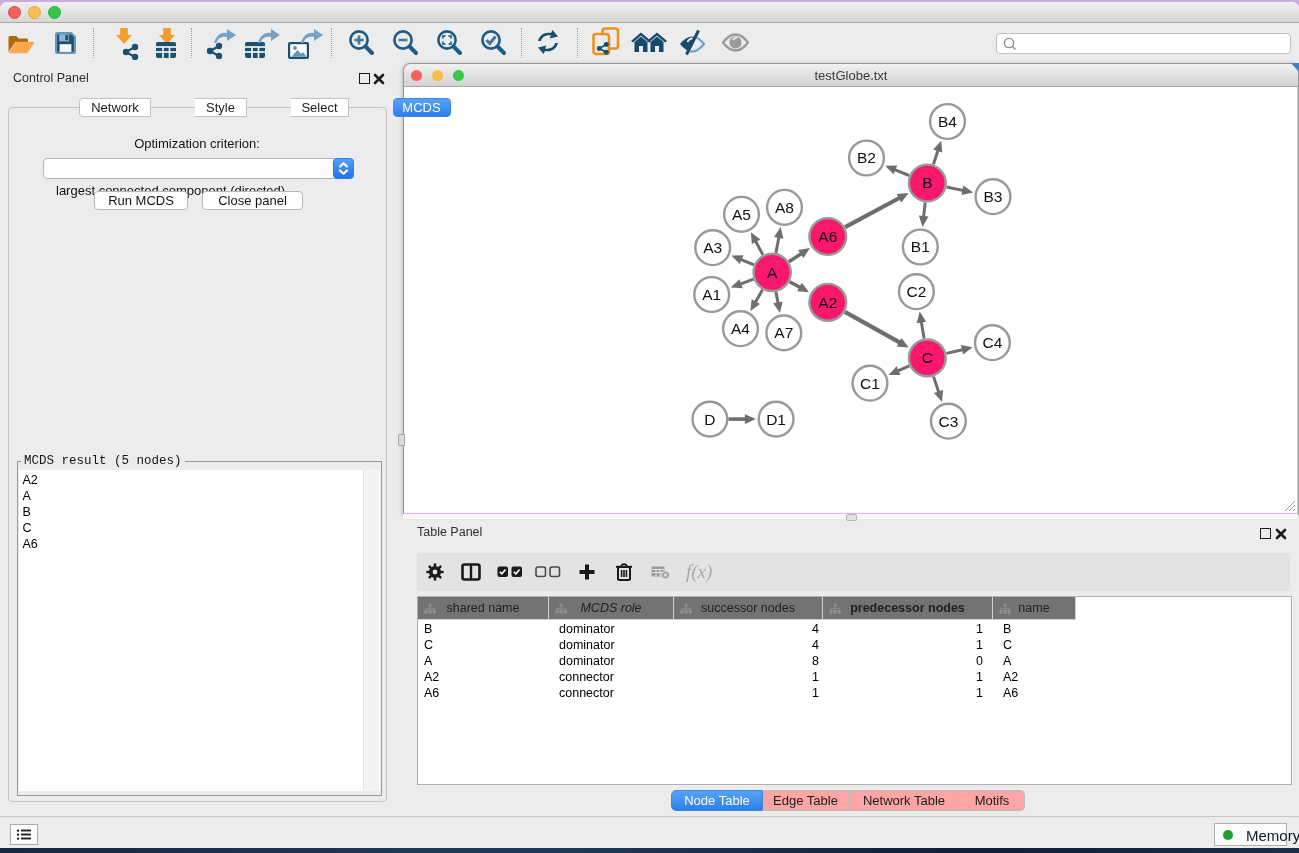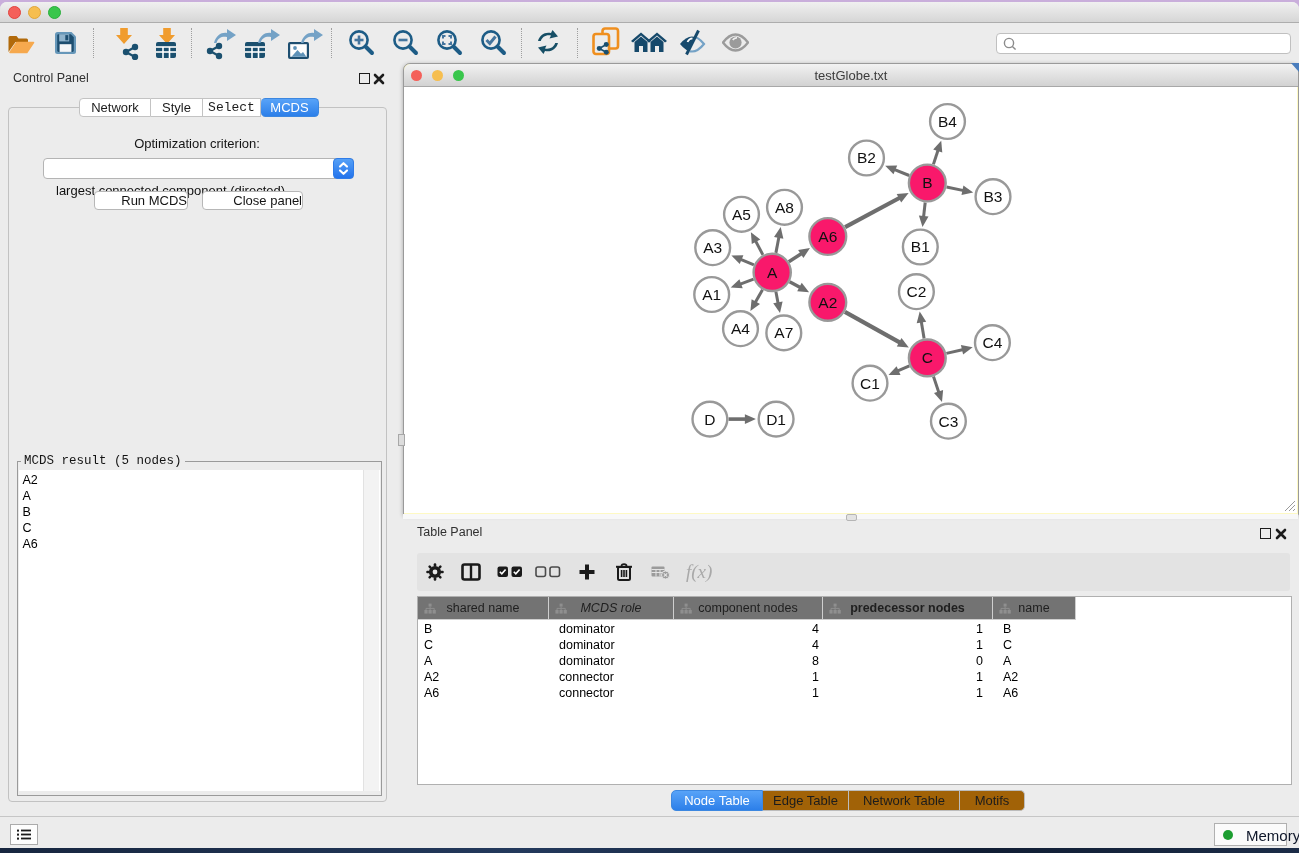--- a/index.html
+++ b/index.html
@@ -20,43 +20,43 @@
  font-size:13px;color:#1c1c1c;text-align:center;}
 .tab.first{border-left:1px solid #c3c3c3;border-radius:4px 0 0 4px;}
 .tab.sel{background:linear-gradient(#58a3f8,#2c7fe9);color:#fff;border-color:#3c87e0;border-radius:4.5px;}
 #cp-pane{left:8px;top:107px;width:377px;height:693px;border:1px solid #c2c2c2;border-radius:4px;background:#ececec;}
 #optlabel{left:9px;top:136px;width:376px;text-align:center;font-size:13px;color:#141414;}
 #dropdown{left:43px;top:158px;width:309px;height:19px;background:#fff;border:1px solid #b4b4b4;border-radius:4px;}
 #dropdown span{position:absolute;left:12px;top:2.5px;font-size:13px;color:#111;margin-top:21px;}
 #ddbtn{right:-1px;top:-1px;width:19px;height:19px;border-radius:4px;
  background:linear-gradient(#55a0f6,#2373ec);border:1px solid #2f7ce8;}
 .btn{position:absolute;height:17px;background:#fff;border:1px solid #b7b7b7;border-radius:4px;
- font-size:13px;color:#141414;text-align:right;line-height:17px;}
+ font-size:13px;color:#141414;text-align:center;line-height:17px;}
 #groupbox{left:17px;top:461px;width:363px;height:333px;border:1px solid #9a9a9a;}
 #legend{left:3px;top:-8px;background:#ececec;padding:0 3px;font-size:12.5px;color:#141414;font-family:Liberation Mono, monospace;}
 #listbox{left:0.5px;top:8px;width:361px;height:321px;background:#fff;}
 #listbox .li{position:absolute;left:4px;font-size:12.5px;color:#000;}
 #scrolltrack{right:1px;top:0;width:15px;height:321px;background:#f3f3f3;border-left:1px solid #e2e2e2;}
-#gwin{left:403px;top:63px;width:894px;height:450px;background:#fef9c3;border:1px solid #9a9a9a;
+#gwin{left:403px;top:63px;width:894px;height:450px;background:#f0abfc;border:1px solid #9a9a9a;
  border-radius:7px 7px 0 0;box-shadow:0 1px 4px rgba(0,0,0,.3);}
 #gtitle{left:0;top:0;width:100%;height:22px;border-radius:7px 7px 0 0;
  background:linear-gradient(#f2f2f2,#d2d2d2);border-bottom:1px solid #a8a8a8;}
 .tl2{position:absolute;top:5.5px;width:11px;height:11px;border-radius:50%;}
 #gtitletext{width:100%;text-align:center;top:4px;font-size:13px;color:#3c3c3c;}
 #gcanvas{left:0;top:23px;width:893px;height:426px;background:#fff;}
 #tp-title{left:417px;top:525px;font-size:12.5px;color:#303030;}
 #tp-toolbar{left:417px;top:553px;width:873px;height:38px;background:#e3e3e3;border-radius:3px;}
 #tbl{left:417px;top:596px;width:873px;height:187px;background:#fff;border:1px solid #b0b0b0;}
 #thead{left:0;top:0;height:22px;width:658px;background:#f1f1f1;border-bottom:1px solid #cfcfcf;}
 .th{position:absolute;top:0;height:22px;border-right:1px solid #cfcfcf;background:#737373;}
 .th span{position:absolute;top:4px;width:100%;text-align:center;font-size:12.5px;color:#1f1f1f;}
 .trow{position:absolute;font-size:12.5px;color:#000;height:16px;}
 .cell{position:absolute;top:0;}
 #btabs{left:671px;top:790px;}
-.btab{height:19px;line-height:19px;background:#a16207;border:1px solid #bcbcbc;border-left:none;
+.btab{height:19px;line-height:19px;background:#fca5a5;border:1px solid #bcbcbc;border-left:none;
  font-size:13px;color:#1c1c1c;text-align:center;}
 #statusbar{left:0;top:816px;width:1299px;height:32px;background:#ececec;border-top:1px solid #c6c6c6;}
 #listbtn{left:10px;top:824px;width:26px;height:19px;background:#fdfdfd;border:1px solid #ababab;}
 #membtn{left:1214px;top:823px;width:71px;height:21px;background:#fbfbfb;border:1px solid #b0b0b0;}
 #memdot{left:8px;top:5.5px;width:10px;height:10px;border-radius:50%;background:#1d9e31;}
 #memtext{left:31px;top:3px;font-size:15px;color:#0f172a;}
 #bottomstrip{left:0;top:848px;width:1299px;height:5px;
  background:linear-gradient(90deg,#17263f,#23395c 40%,#101d33 75%,#1b2c47);}
 </style></head>
 <body>
@@ -227,24 +227,24 @@
       <circle cx="8" cy="8" r="4.6" fill="none" stroke="#8b8b8b" stroke-width="1.4"></circle>
       <line x1="11.4" y1="11.4" x2="14.6" y2="14.6" stroke="#8b8b8b" stroke-width="1.4"></line>
     </svg>
   </div>
 <div id="cp-title" class="abs">Control Panel</div>
 <div class="winbtn-sq abs" style="left:359px;top:73px;"></div>
 <svg class="abs" style="left:372px;top:72px" width="14" height="14" viewBox="0 0 14 14">
     <path d="M3 3 L11 11 M11 3 L3 11" stroke="#1c1c1c" stroke-width="2.6" stroke-linecap="round"></path>
   </svg>
 <div id="cp-pane" class="abs"></div>
-<div class="tabs abs" style="left:79px;top:98px;">
+<div class="tabs abs" style="left:79px;top:98px;gap:44px;">
   <div class="tab first" style="width:70px;">Network</div>
   <div class="tab" style="width:51px;">Style</div>
-  <div class="tab" style="width:57px;font-family:Liberation Mono, monospace;">Select</div>
+  <div class="tab" style="width:57px;">Select</div>
   <div class="tab sel" style="width:57px;">MCDS</div>
 </div>
 <div id="optlabel" class="abs">Optimization criterion:</div>
 <div id="dropdown" class="abs">
     <span>largest connected component (directed)</span>
   <div id="ddbtn" class="abs"><svg width="19" height="19" viewBox="0 0 19 19">
         <g fill="none" stroke="#fff" stroke-width="2.1" stroke-linecap="round" stroke-linejoin="round">
           <path d="M6 7.6 L9.5 4.2 L13 7.6"></path>
           <path d="M6 11.4 L9.5 14.8 L13 11.4"></path>
         </g>
@@ -466,21 +466,21 @@
         <g fill="#8f8f8f">
           <rect x="4.6" y="0.6" width="3" height="3"></rect>
           <rect x="0.4" y="7" width="3.2" height="3.6"></rect>
           <rect x="4.5" y="7" width="3.2" height="3.6"></rect>
           <rect x="8.6" y="7" width="3.2" height="3.6"></rect>
         </g>
         <g fill="none" stroke="#8f8f8f" stroke-width="1">
           <path d="M6.1 3.6 L6.1 5.4 M2 7 L2 5.4 L10.2 5.4 L10.2 7 M6.1 5.4 L6.1 7"></path>
         </g>
       </svg>
-      <span>component nodes</span>
+      <span>successor nodes</span>
     </div>
 <div class="th" style="left:405px;width:169px;font-weight:bold;">
       <svg style="position:absolute;left:6px;top:6px" width="12" height="13" viewBox="0 0 12 13">
         <g fill="#8f8f8f">
           <rect x="4.6" y="0.6" width="3" height="3"></rect>
           <rect x="0.4" y="7" width="3.2" height="3.6"></rect>
           <rect x="4.5" y="7" width="3.2" height="3.6"></rect>
           <rect x="8.6" y="7" width="3.2" height="3.6"></rect>
         </g>
         <g fill="none" stroke="#8f8f8f" stroke-width="1">

